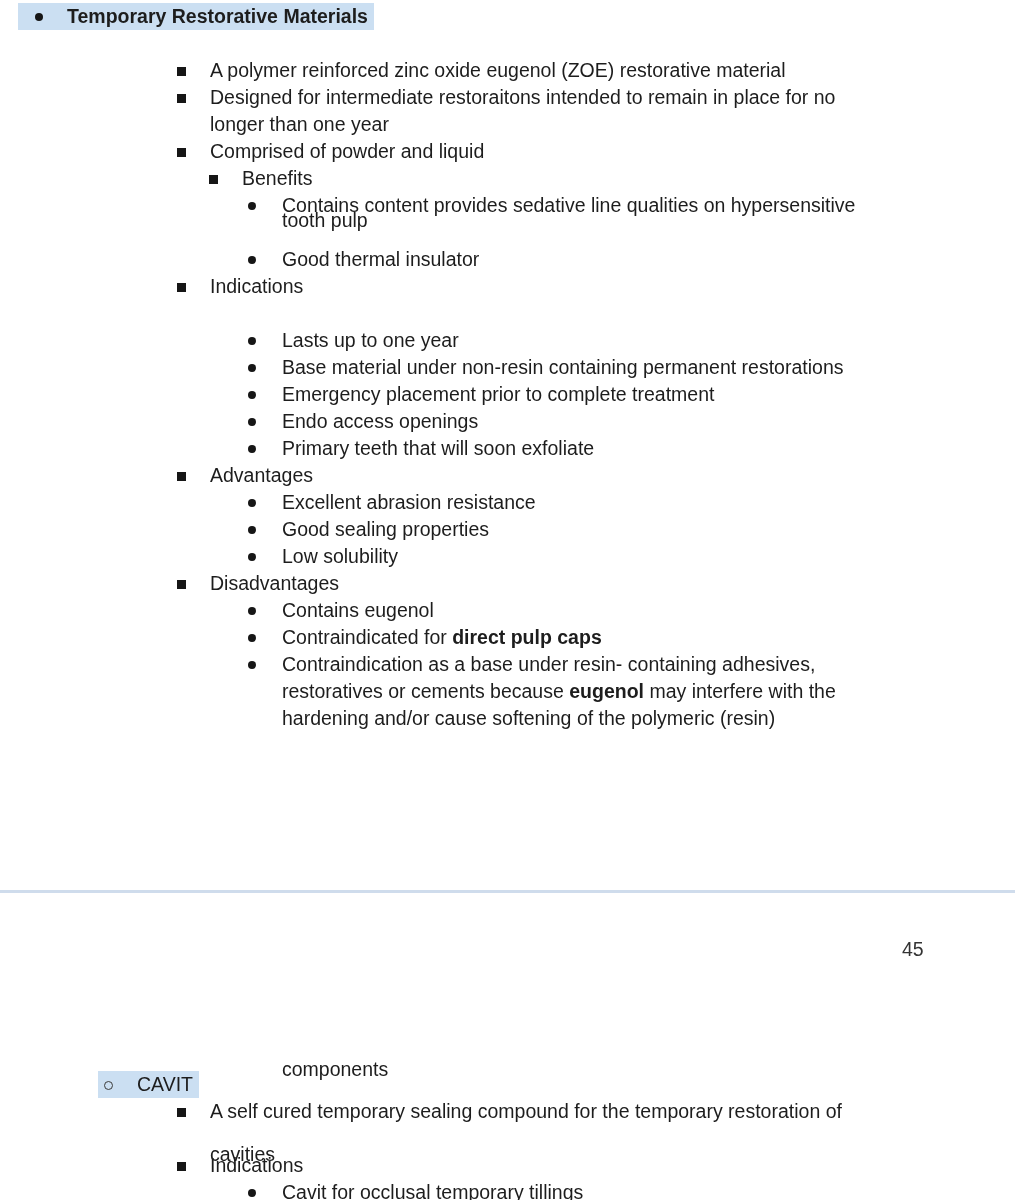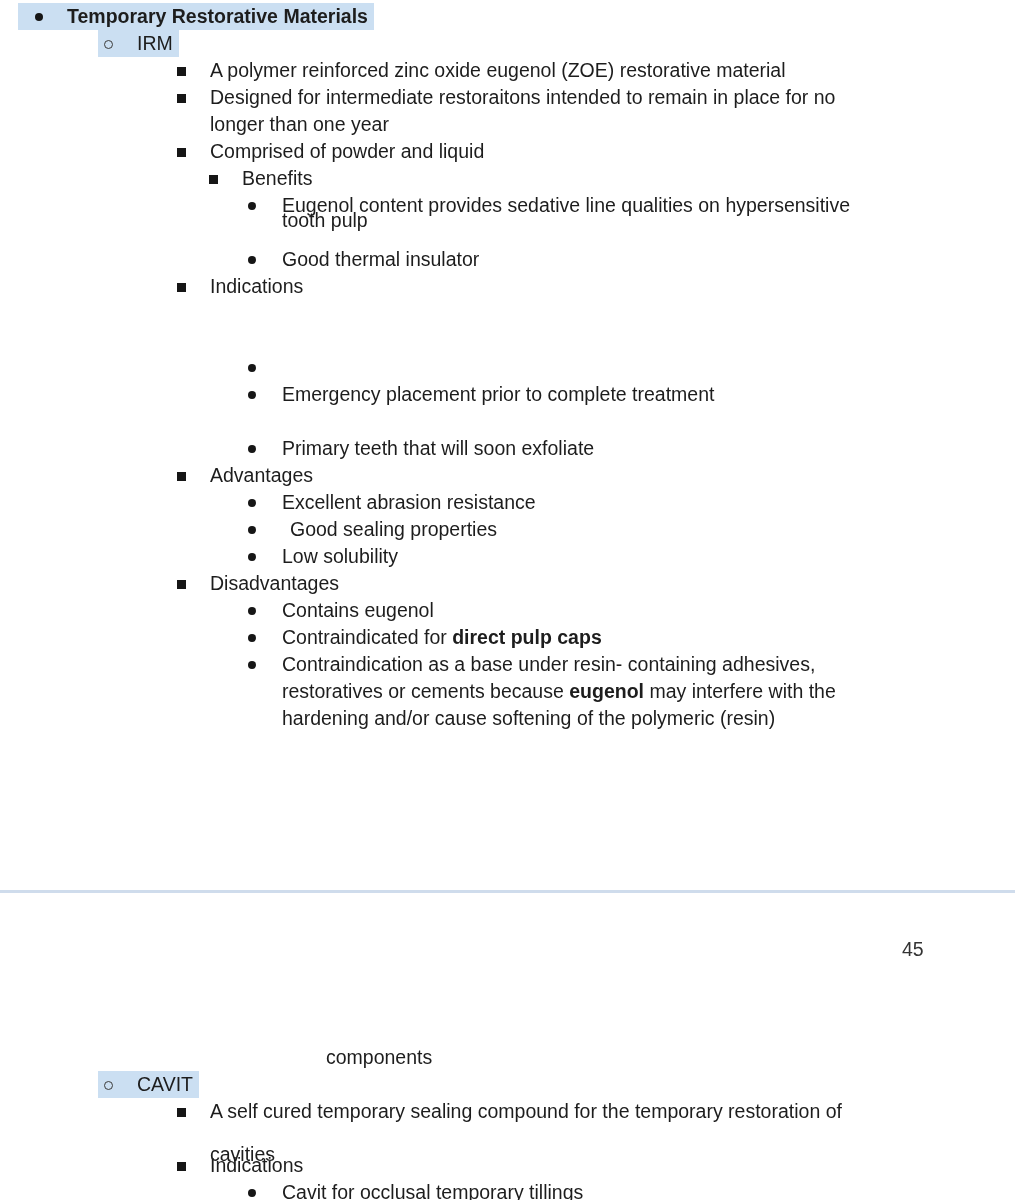--- a/index.html
+++ b/index.html
@@ -42,24 +42,20 @@
 </style>
 </head>
 <body style="--selcolor: #cbdff2; --breakcolor: #cfdcec; --txtcolor: #1d1d1d;">
 
 <div class="doc">
   <div id="page-1" class="content">
       <div class="line" style="top: 0px;">
         <span class="b-disc" style="left: 35px;"></span>
         <span class="txt sel" style="padding-left: 49px; padding-right: 6px; left: 18px;"><span class="bold">Temporary Restorative Materials</span></span>
       </div>
-      <div class="line" style="top: 27px;">
-        <span class="b-circle" style="left: 104px;"></span>
-        <span class="txt sel" style="padding-left: 39px; padding-right: 6px; left: 98px;"><span>IRM</span></span>
-      </div>
       <div class="line" style="top: 54px; text-align: center;">
         <span class="b-square" style="left: 177px;"></span>
         <span class="txt" style="left: 210px;"><span>A polymer reinforced zinc oxide eugenol (ZOE) restorative material</span></span>
       </div>
       <div class="line" style="top: 81px;">
         <span class="b-square" style="left: 177px;"></span>
         <span class="txt" style="left: 210px;"><span>Designed for intermediate restoraitons intended to remain in place for no</span></span>
       </div>
       <div class="line" style="top: 108px; padding-left: 41px;">
         <span class="txt" style="left: 210px;"><span>longer than one year</span></span>
@@ -67,55 +63,64 @@
       <div class="line" style="top: 135px;">
         <span class="b-square" style="left: 177px;"></span>
         <span class="txt" style="left: 210px;"><span>Comprised of powder and liquid</span></span>
       </div>
       <div class="line" style="top: 162px; margin-left: 32px;">
         <span class="b-square" style="left: 177px;"></span>
         <span class="txt" style="left: 210px;"><span>Benefits</span></span>
       </div>
       <div class="line" style="top: 189px;">
         <span class="b-disc" style="left: 248px;"></span>
-        <span class="txt" style="left: 282px;"><span>Eugenol content provides sedative line qualities on hypersensitive</span></span>
+        <span class="txt" style="left: 282px;"><span>Contains content provides sedative line qualities on hypersensitive</span></span>
       </div>
       <div class="line" style="top: 204px;">
         <span class="txt" style="left: 282px;"><span>tooth pulp</span></span>
       </div>
       <div class="line" style="top: 243px;">
         <span class="b-disc" style="left: 248px;"></span>
         <span class="txt" style="left: 282px;"><span>Good thermal insulator</span></span>
       </div>
       <div class="line" style="top: 270px;">
         <span class="b-square" style="left: 177px;"></span>
         <span class="txt" style="left: 210px;"><span>Indications</span></span>
       </div>
+      <div class="line" style="top: 324px;">
+        <span class="b-disc" style="left: 248px;"></span>
+        <span class="txt" style="left: 282px;"><span>Lasts up to one year</span></span>
+      </div>
       <div class="line" style="top: 351px;">
         <span class="b-disc" style="left: 248px;"></span>
+        <span class="txt" style="left: 282px;"><span>Base material under non-resin containing permanent restorations</span></span>
       </div>
       <div class="line" style="top: 378px;">
         <span class="b-disc" style="left: 248px;"></span>
         <span class="txt" style="left: 282px;"><span>Emergency placement prior to complete treatment</span></span>
+      </div>
+      <div class="line" style="top: 405px;">
+        <span class="b-disc" style="left: 248px;"></span>
+        <span class="txt" style="left: 282px;"><span>Endo access openings</span></span>
       </div>
       <div class="line" style="top: 432px;">
         <span class="b-disc" style="left: 248px;"></span>
         <span class="txt" style="left: 282px;"><span>Primary teeth that will soon exfoliate</span></span>
       </div>
       <div class="line" style="top: 459px;">
         <span class="b-square" style="left: 177px;"></span>
         <span class="txt" style="left: 210px;"><span>Advantages</span></span>
       </div>
       <div class="line" style="top: 486px;">
         <span class="b-disc" style="left: 248px;"></span>
         <span class="txt" style="left: 282px;"><span>Excellent abrasion resistance</span></span>
       </div>
       <div class="line" style="top: 513px;">
         <span class="b-disc" style="left: 248px;"></span>
-        <span class="txt" style="left: 282px; margin-left: 8px;"><span>Good sealing properties</span></span>
+        <span class="txt" style="left: 282px;"><span>Good sealing properties</span></span>
       </div>
       <div class="line" style="top: 540px;">
         <span class="b-disc" style="left: 248px;"></span>
         <span class="txt" style="left: 282px;"><span>Low solubility</span></span>
       </div>
       <div class="line" style="top: 567px;">
         <span class="b-square" style="left: 177px;"></span>
         <span class="txt" style="left: 210px;"><span>Disadvantages</span></span>
       </div>
       <div class="line" style="top: 594px;">
@@ -133,21 +138,21 @@
       <div class="line" style="top: 675px;">
         <span class="txt" style="left: 282px;"><span>restoratives or cements because </span><span class="bold">eugenol</span><span> may interfere with the</span></span>
       </div>
       <div class="line" style="top: 702px;">
         <span class="txt" style="left: 282px;"><span>hardening and/or cause softening of the polymeric (resin)</span></span>
       </div>
     </div>
   <div class="pbreak"></div>
   <div class="pagenum">45</div>
   <div id="page-2" class="content">
-      <div class="line" style="top: 0px; margin-left: 44px;">
+      <div class="line" style="top: 12px;">
         <span class="txt" style="left: 282px;"><span>components</span></span>
       </div>
       <div class="line" style="top: 27px;">
         <span class="b-circle" style="left: 104px;"></span>
         <span class="txt sel" style="padding-left: 39px; padding-right: 6px; left: 98px;"><span>CAVIT</span></span>
       </div>
       <div class="line" style="top: 54px;">
         <span class="b-square" style="left: 177px;"></span>
         <span class="txt" style="left: 210px;"><span>A self cured temporary sealing compound for the temporary restoration of</span></span>
       </div>

